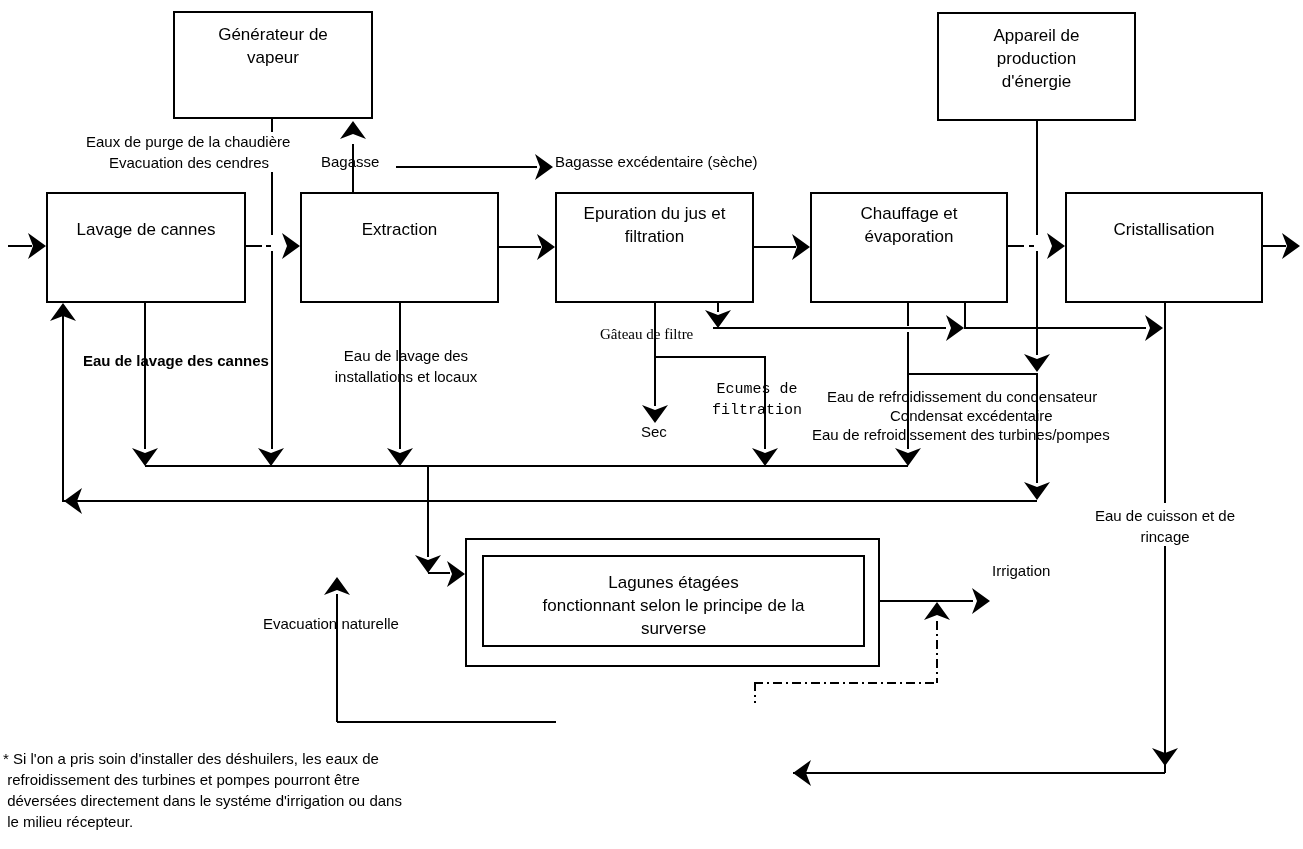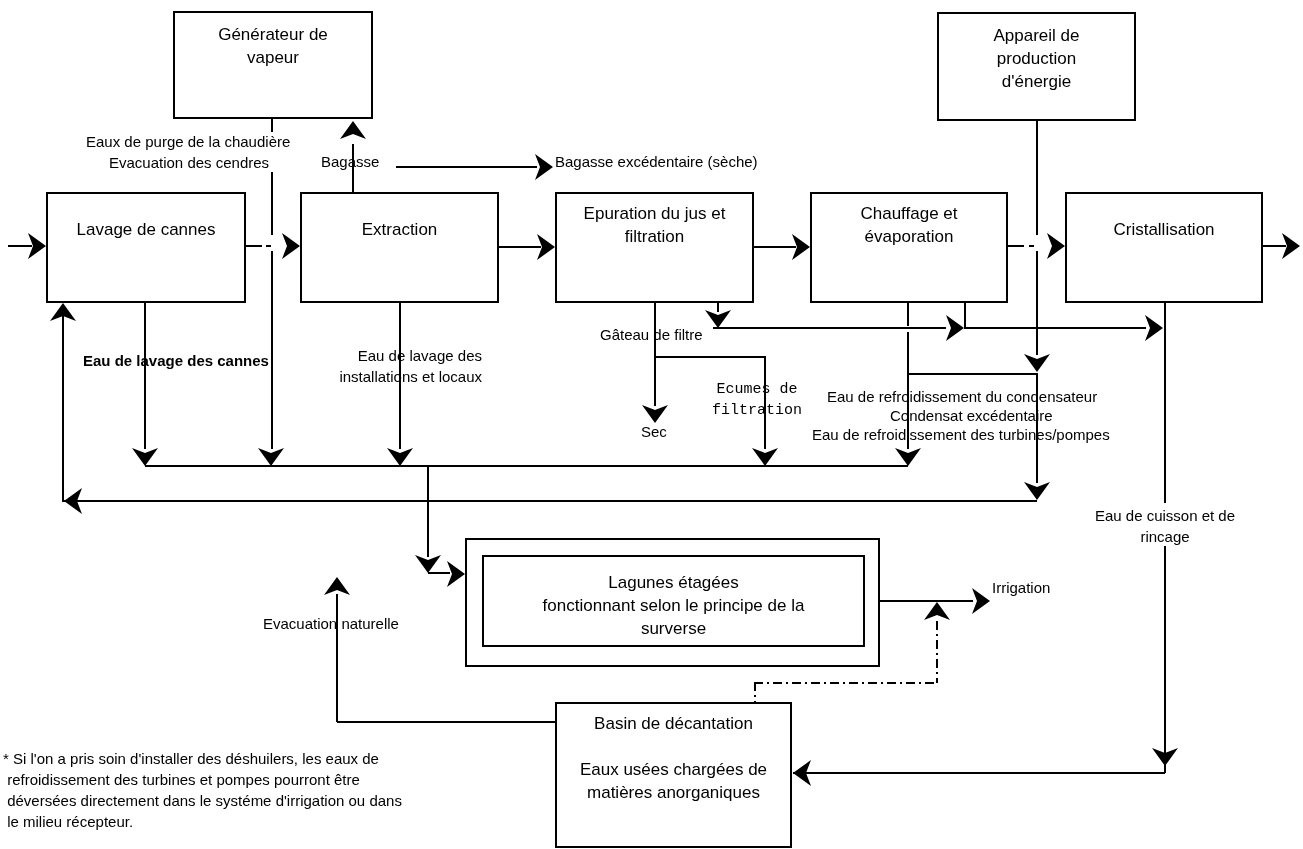--- a/index.html
+++ b/index.html
@@ -46,43 +46,39 @@
 évaporation</div>
 
   <div class="box" style="left:1065px;top:192px;width:198px;height:111px;padding-top:24px;">Cristallisation</div>
 
   <div class="box" style="left:465px;top:538px;width:415px;height:129px;"></div>
 
   <div class="box" style="left:482px;top:555px;width:383px;height:92px;padding-top:14px;">Lagunes étagées
 fonctionnant selon le principe de la
 surverse</div>
 
-  <div class="box" style="left:555px;top:702px;width:237px;height:146px;padding-top:8px;line-height:23px;">Basin de décantation
-
-Eaux usées chargées de
-matières anorganiques</div>
 
   <div class="lbl" style="left:86px;top:131px;">Eaux de purge de la chaudière</div>
   <div class="lbl" style="left:109px;top:152px;">Evacuation des cendres</div>
   <div class="lbl" style="left:321px;top:151px;">Bagasse</div>
   <div class="lbl" style="left:555px;top:151px;">Bagasse excédentaire (sèche)</div>
   <div class="lbl" style="left:83px;top:350px;font-weight:bold;">Eau de lavage des cannes</div>
-  <div class="lbl ctr" style="left:330px;top:345px;width:152px;text-align:right;">Eau de lavage des
+  <div class="lbl ctr" style="left:330px;top:345px;width:152px;">Eau de lavage des
 installations et locaux</div>
-  <div class="lbl" style="left:600px;top:324px;">Gâteau de filtre</div>
+  <div class="lbl" style="left:600px;top:324px;font-family:Liberation Serif, serif;">Gâteau de filtre</div>
   <div class="lbl" style="left:641px;top:421px;">Sec</div>
   <div class="lbl ctr" style="left:708px;top:379px;width:98px;font-family:Liberation Mono, monospace;">Ecumes de
 filtration</div>
   <div class="lbl" style="left:827px;top:386px;">Eau de refroidissement du condensateur</div>
   <div class="lbl" style="left:890px;top:405px;">Condensat excédentaire</div>
   <div class="lbl" style="left:812px;top:424px;">Eau de refroidissement des turbines/pompes</div>
   <div class="lbl ctr" style="left:1085px;top:505px;width:160px;">Eau de cuisson et de
 rincage</div>
   <div class="lbl" style="left:263px;top:613px;">Evacuation naturelle</div>
-  <div class="lbl" style="left:992px;top:577px;">Irrigation</div>
+  <div class="lbl" style="left:992px;top:560px;">Irrigation</div>
   <div class="lbl note" style="left:3px;top:748px;width:480px;background:transparent;">* Si l'on a pris soin d'installer des déshuilers, les eaux de
  refroidissement des turbines et pompes pourront être
  déversées directement dans le systéme d'irrigation ou dans
  le milieu récepteur.</div>
 <div class="ln " style="left: 8px; top: 245px; width: 24px; height: 2px;"></div>
     <div class="ln " style="left: 246px; top: 245px; width: 16px; height: 2px;"></div>
     <div class="ln " style="left: 499px; top: 246px; width: 42px; height: 2px;"></div>
     <div class="ln " style="left: 753px; top: 246px; width: 43px; height: 2px;"></div>
     <div class="ln " style="left: 1008px; top: 245px; width: 16px; height: 2px;"></div>
     <div class="ln " style="left: 1263px; top: 245px; width: 23px; height: 2px;"></div>

